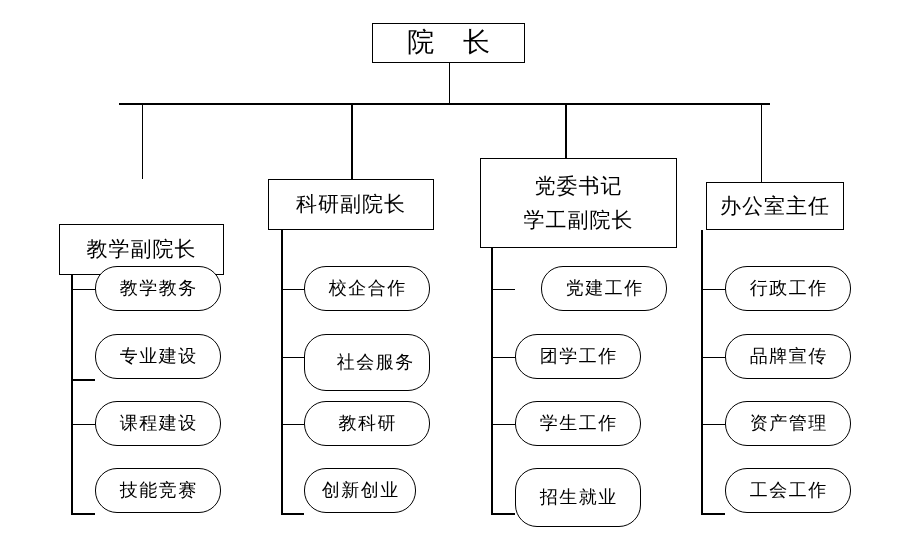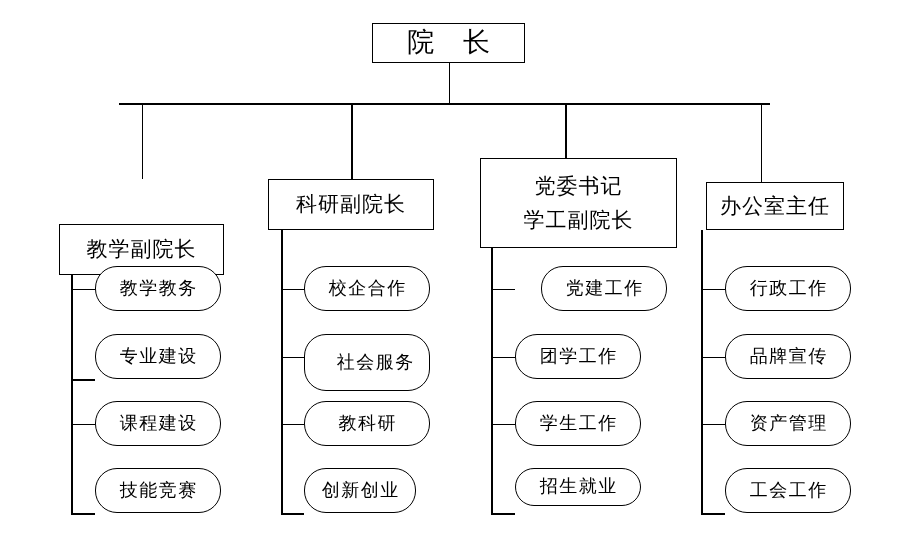--- a/index.html
+++ b/index.html
@@ -139,21 +139,21 @@
       </div>
       <div class="node-box node-leaf" style="left: 515px; top: 266px; width: 126px; height: 45px; margin-left: 26px;">
         <span class="line">党建工作</span>
       </div>
       <div class="node-box node-leaf" style="left: 515px; top: 334px; width: 126px; height: 45px;">
         <span class="line">团学工作</span>
       </div>
       <div class="node-box node-leaf" style="left: 515px; top: 401px; width: 126px; height: 45px;">
         <span class="line">学生工作</span>
       </div>
-      <div class="node-box node-leaf" style="left: 515px; top: 468px; width: 126px; height: 38px;">
+      <div class="node-box node-leaf" style="left: 515px; top: 468px; width: 126px; height: 59px;">
         <span class="line">招生就业</span>
       </div>
       <div class="node-box node-manager" style="left: 692px; top: 182px; width: 138px; height: 48px; margin-left: 14px;">
         <span class="line">办公室主任</span>
       </div>
       <div class="node-box node-leaf" style="left: 725px; top: 266px; width: 126px; height: 45px;">
         <span class="line">行政工作</span>
       </div>
       <div class="node-box node-leaf" style="left: 725px; top: 334px; width: 126px; height: 45px;">
         <span class="line">品牌宣传</span>

